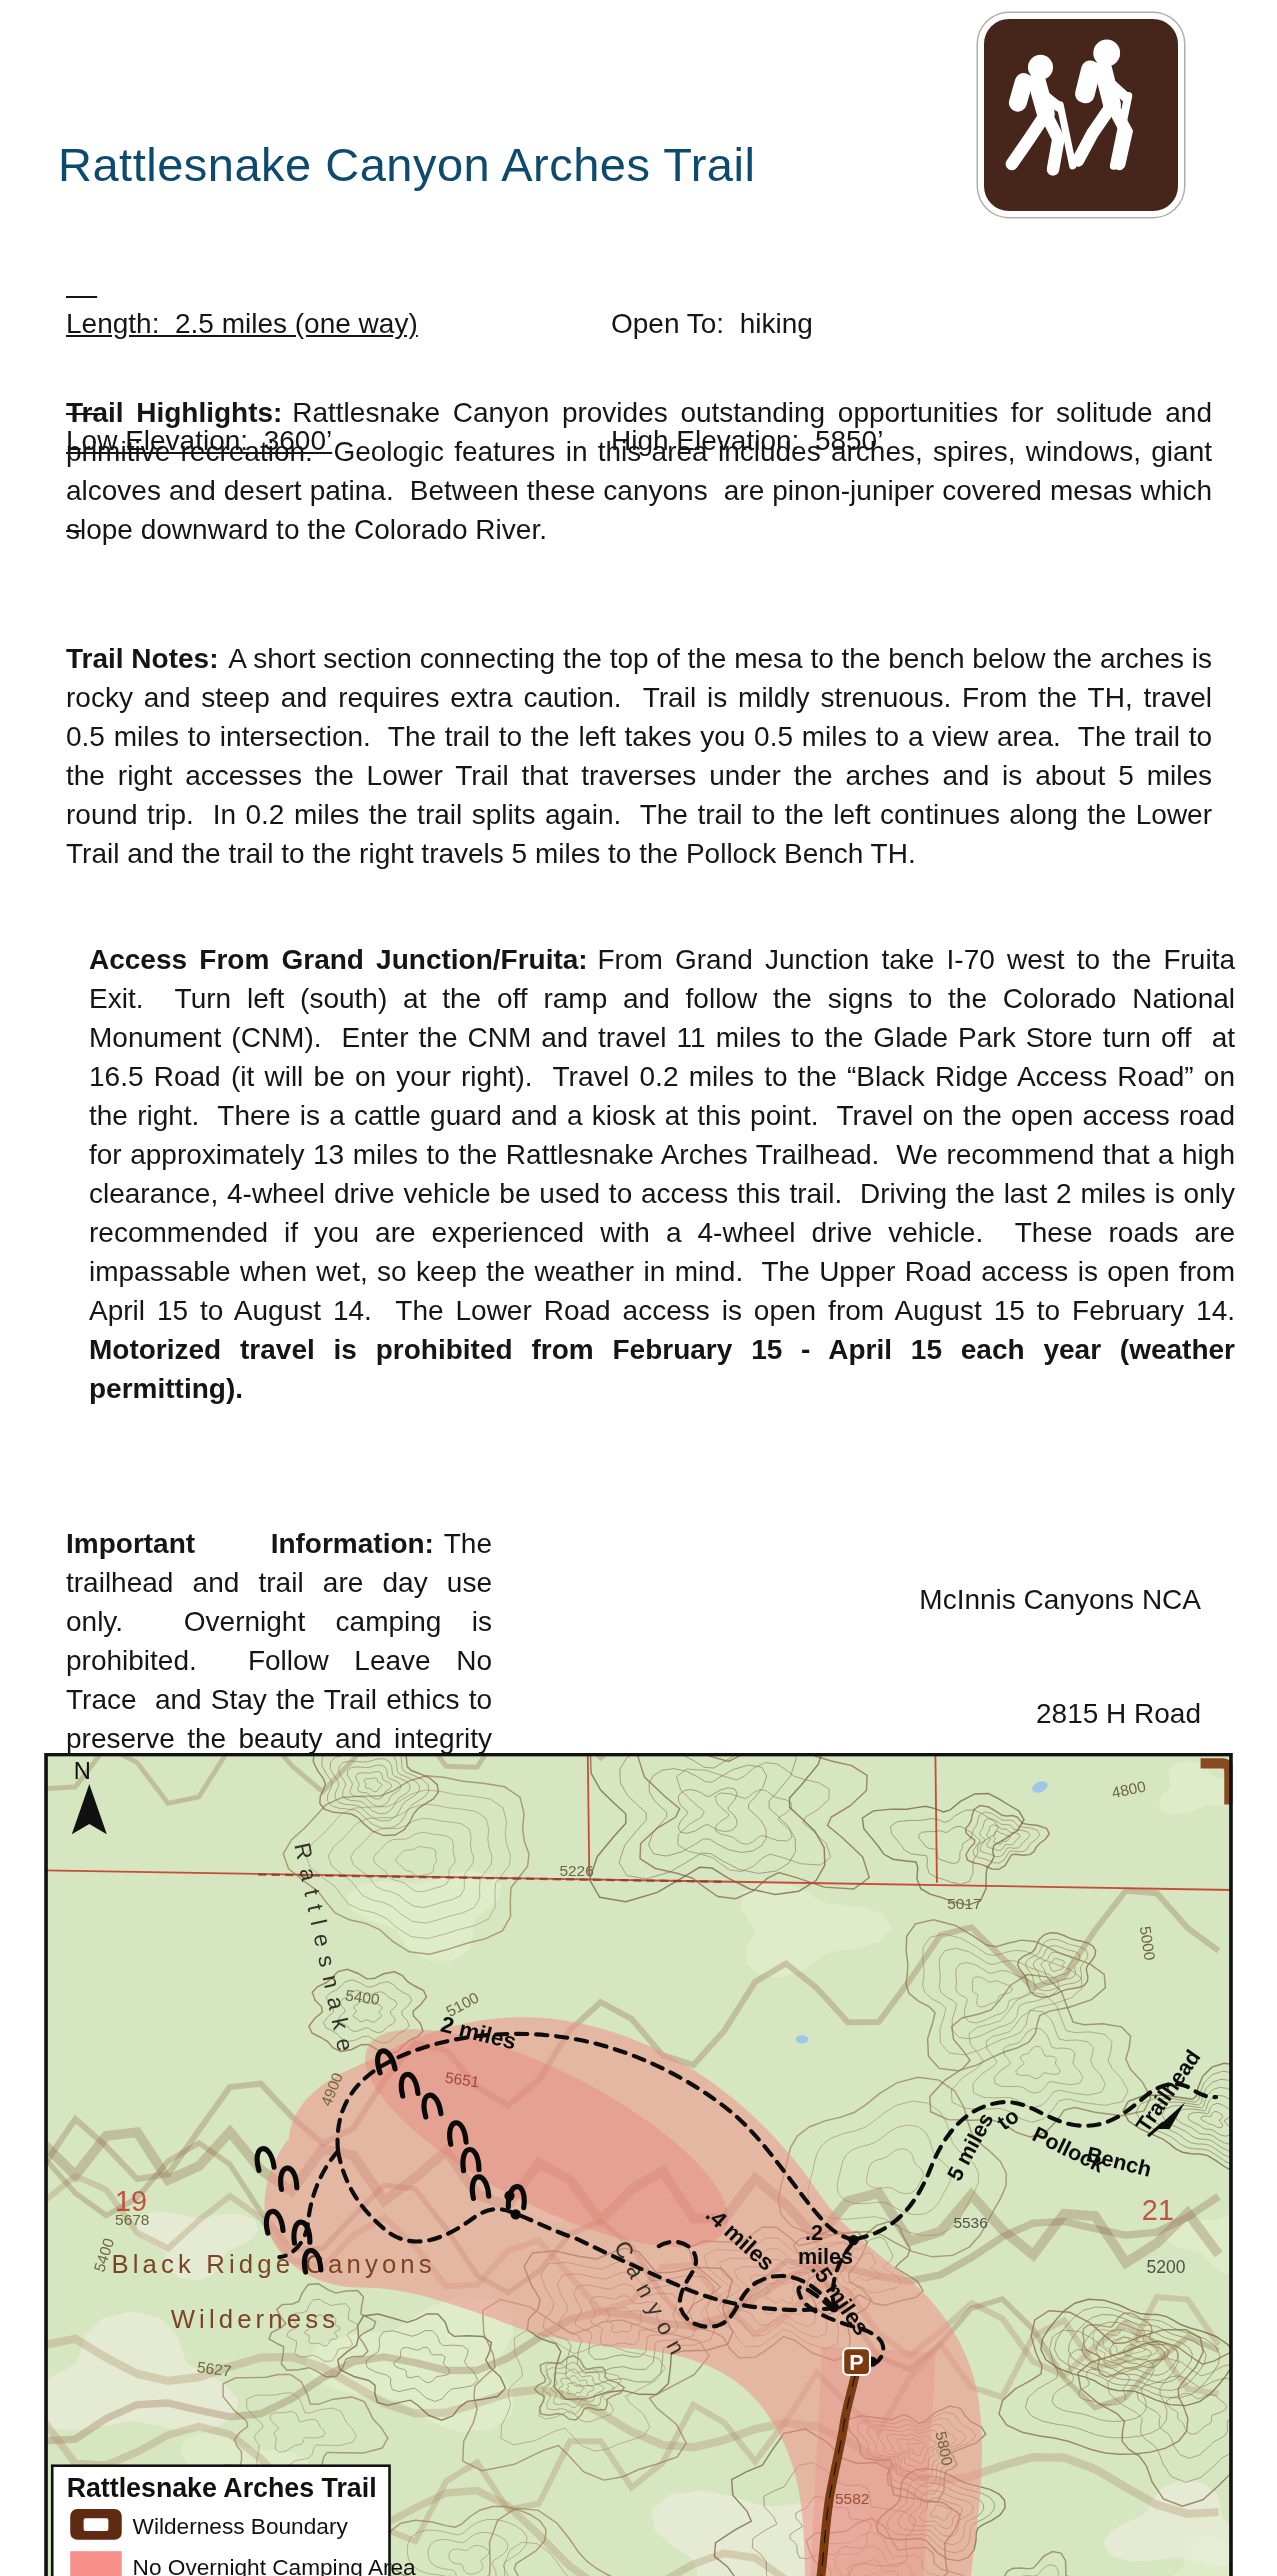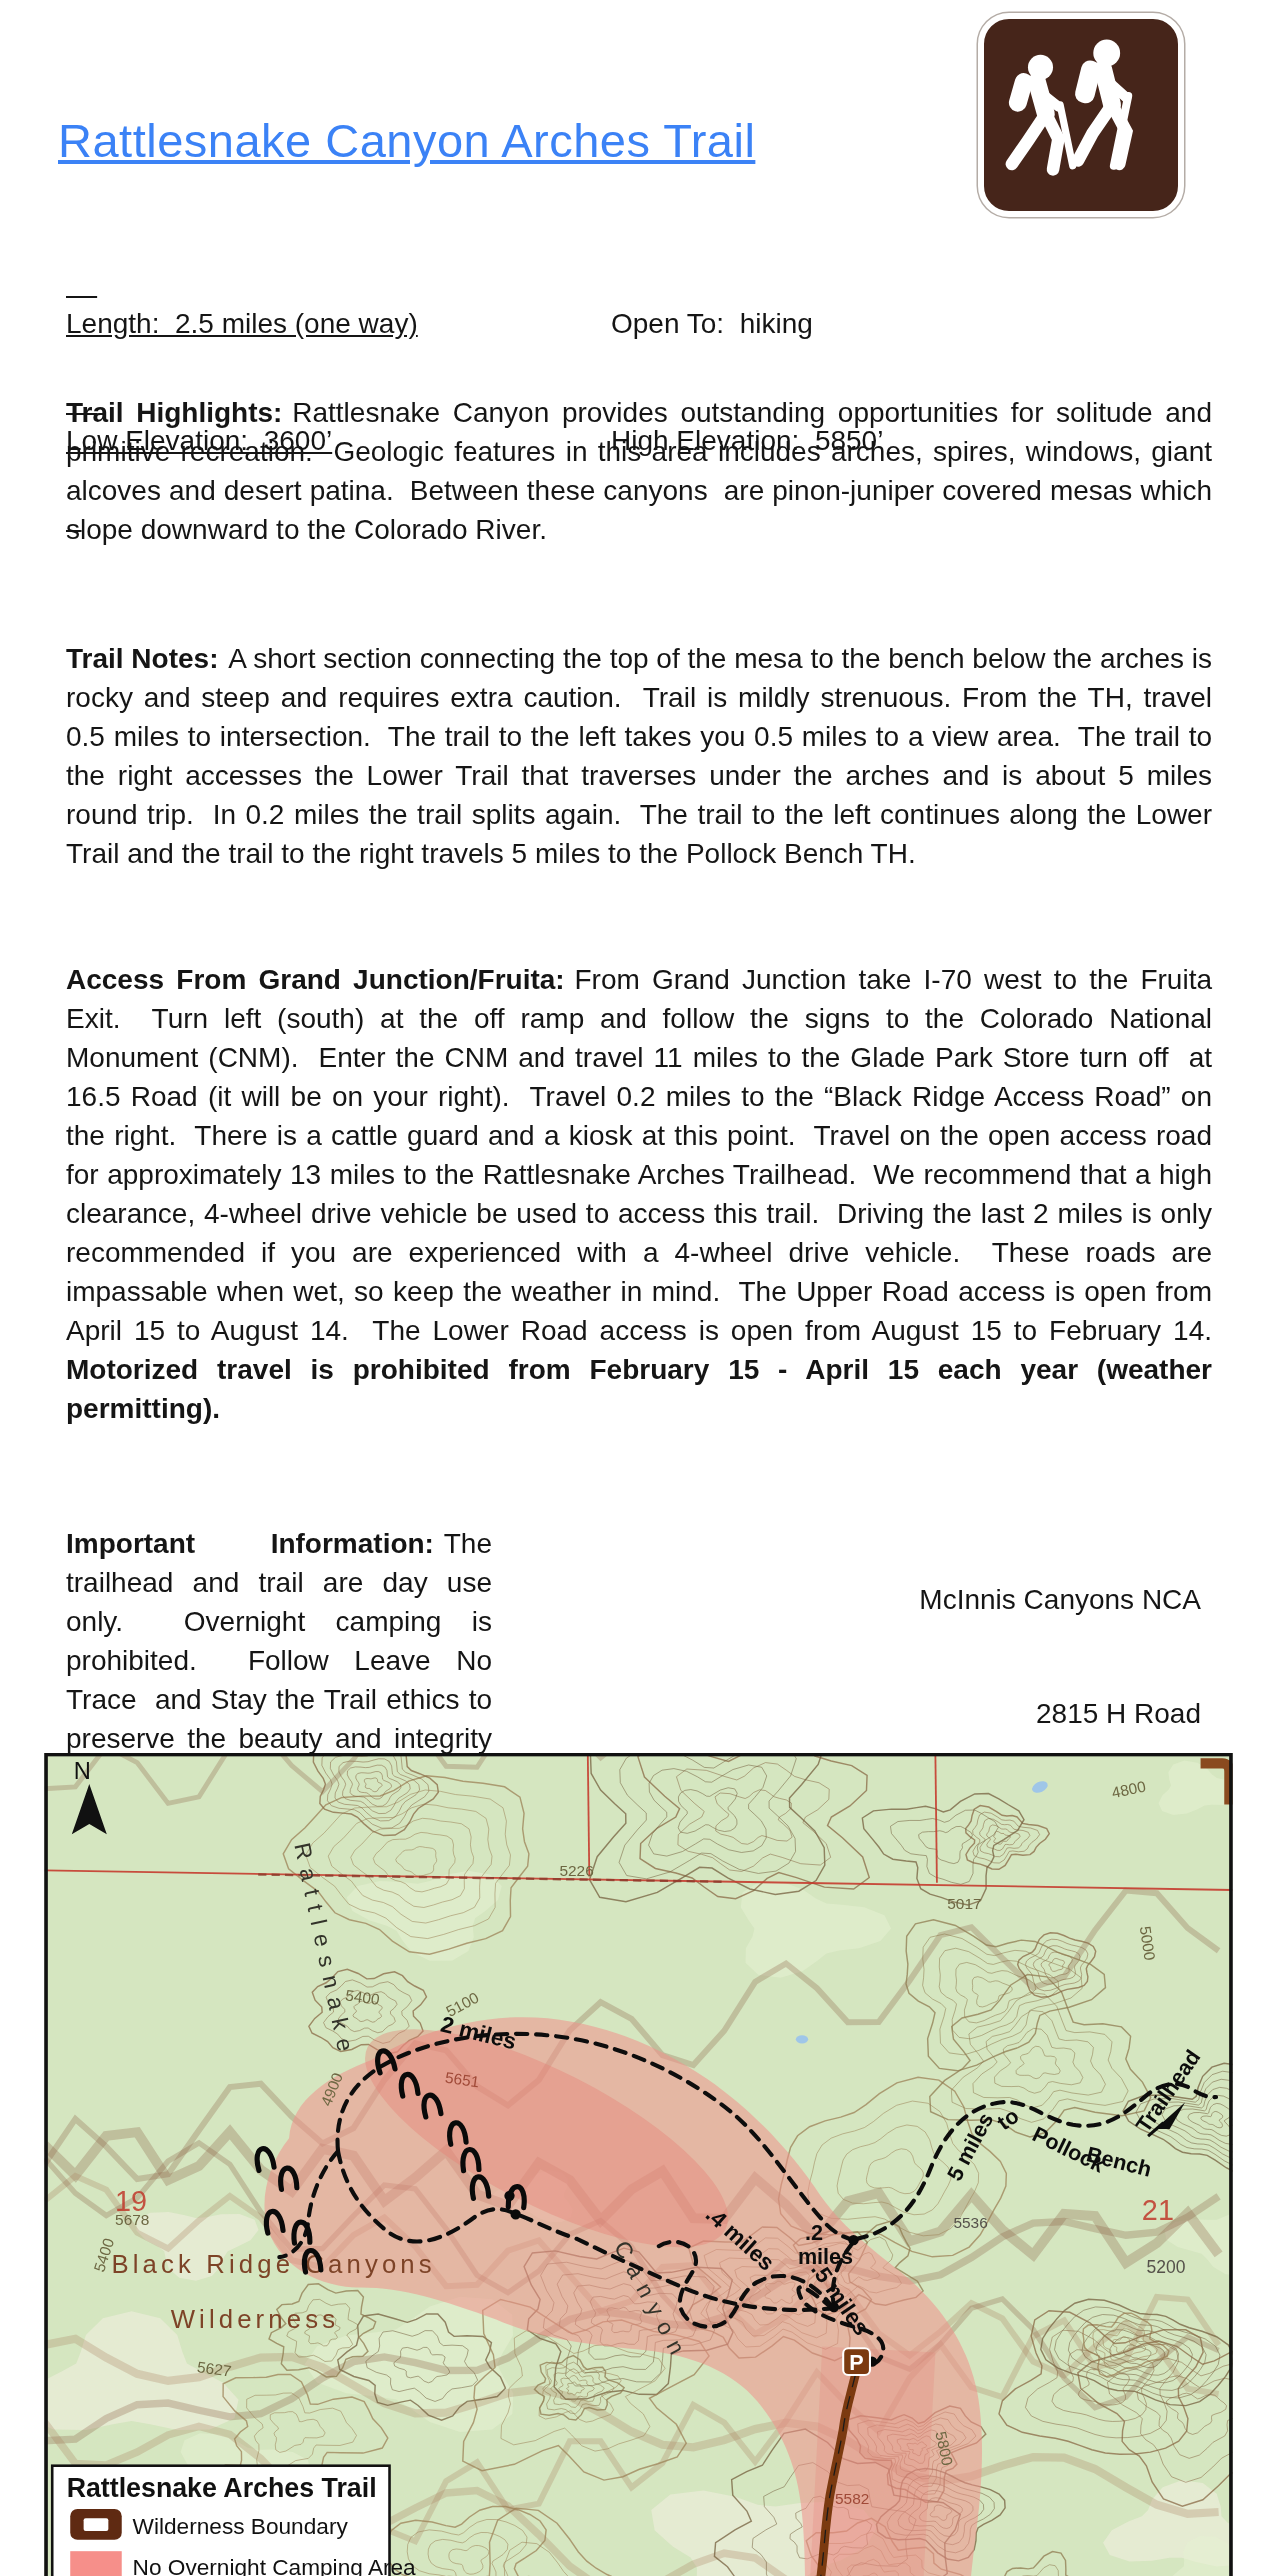--- a/index.html
+++ b/index.html
@@ -1,29 +1,29 @@
 <!DOCTYPE html>
 <html style="font-size:8.2px"><head>
 <meta charset="utf-8">
 <style>
   html,body{margin:0;padding:0;background:#ffffff;}
   #page{position:relative;width:1278px;height:2745px;background:#ffffff;overflow:hidden;
         font-family:"Liberation Sans",sans-serif;color:#151515;}
   .abs{position:absolute;}
-  #doc-title{left:58px;top:113px;font-size:47px;letter-spacing:0.5px;color:#3b82f6;text-decoration:underline;}
+  #doc-title{left:58px;top:137px;font-size:47px;letter-spacing:0.5px;color:#0c4a6e;}
   #trail-sign{left:978px;top:13.4px;width:194px;height:192px;background:#46251a;border:6.2px solid #ffffff;
               border-radius:31px;box-shadow:0 0 0 1.5px #b4aca6;}
   .stats{font-size:28px;line-height:39px;white-space:pre-wrap;}
   #stats-left{left:66px;top:226px;text-decoration:underline;}
   #stats-right{left:611px;top:226px;}
   .para{left:66px;width:1146px;font-size:28px;line-height:39px;text-align:justify;white-space:pre-wrap;}
   .para b{margin-right:0.35em;}
   #para-highlights{top:393px;}
   #para-notes{top:639px;}
-  #para-access{top:960px;}
+  #para-access{top:940px;margin-left:23px;}
   #para-important{left:66px;top:1524px;width:426px;font-size:28px;line-height:39px;text-align:justify;white-space:pre-wrap;}
   #contact{left:618px;top:1505px;width:583px;text-align:right;font-size:28px;line-height:38px;white-space:pre-wrap;}
   #contact .url{font-size:23px;line-height:31px;}
   svg text{font-family:"Liberation Sans",sans-serif;}
   .elev{fill:#6d6742;font-size:30px;}
   .elev2{fill:#a04a38;font-size:30px;}
   .mile{fill:#0c0c0c;font-size:44px;font-weight:bold;}
   .place{fill:#7d4327;font-size:50px;letter-spacing:8px;}
   .canyonname{fill:#33332a;font-size:44px;letter-spacing:18px;}
   .secnum{fill:#c0392b;font-size:56px;opacity:.85;}

